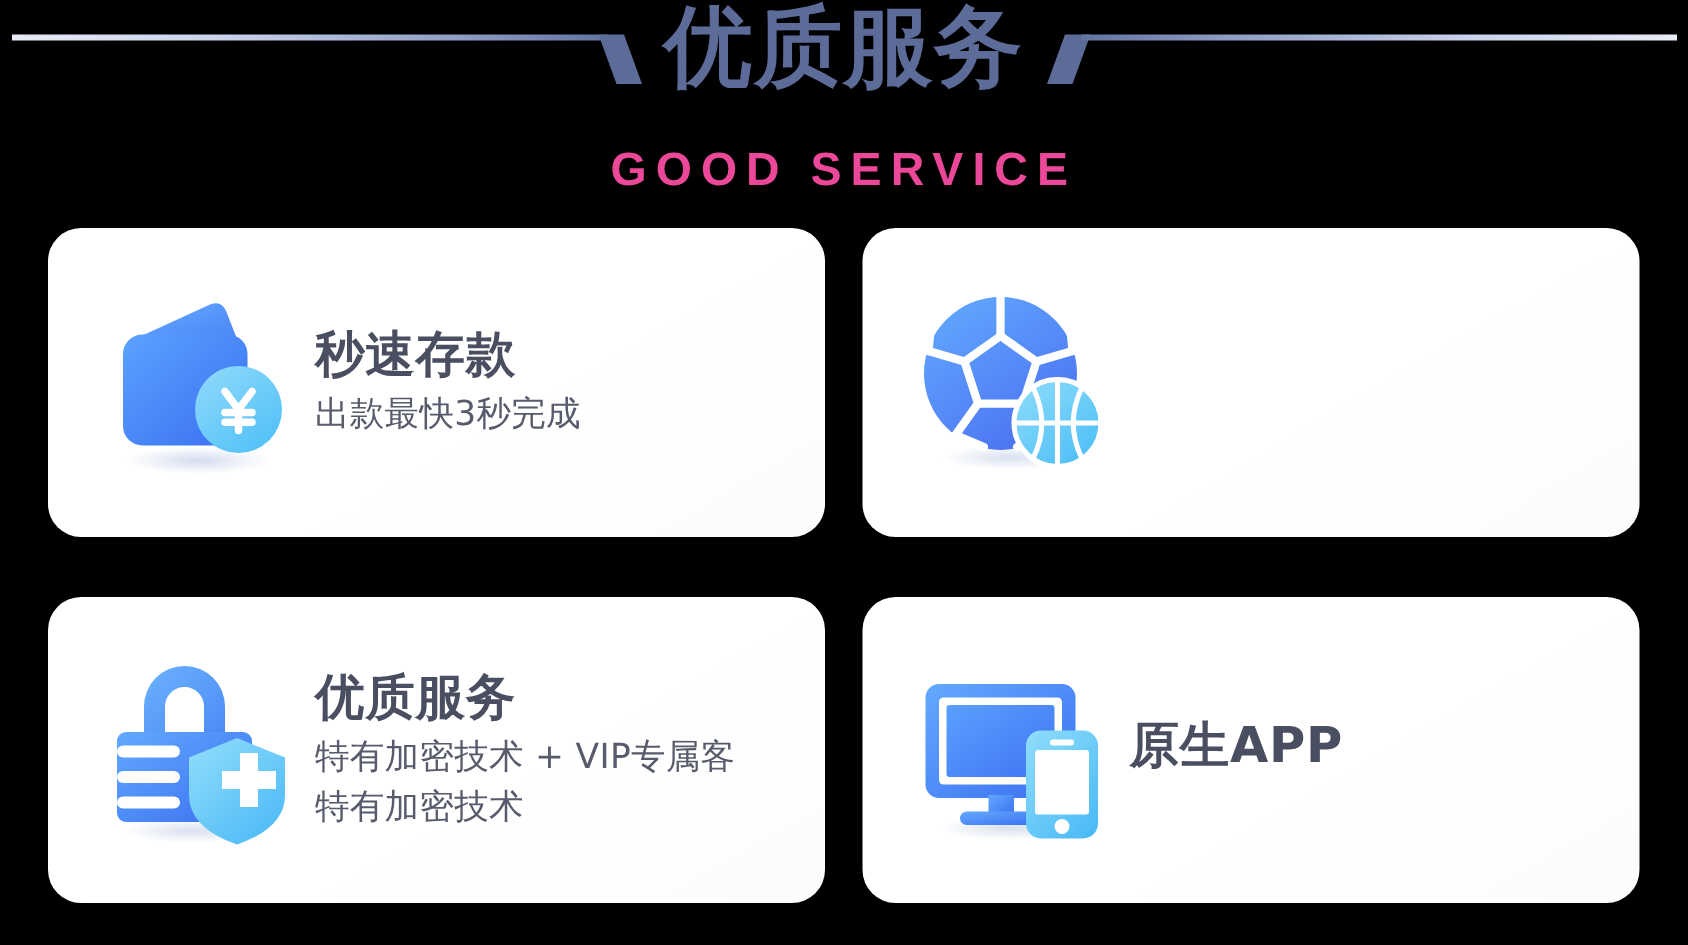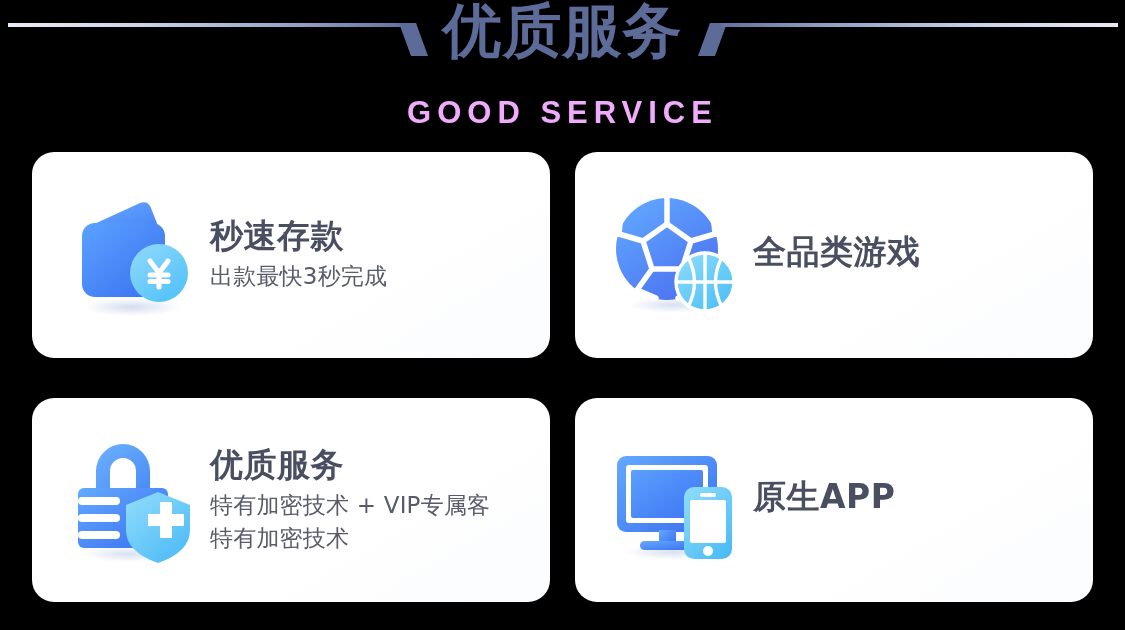--- a/index.html
+++ b/index.html
@@ -50,21 +50,21 @@
     flex:0 0 auto; padding:0 4px; text-align:center;
   }
   .main-title{
     font-size:59px; font-weight:bold; color:#5d6b99;
     letter-spacing:1px; line-height:1.02; white-space:nowrap;
     font-family:"DejaVu Sans","Liberation Sans",sans-serif;
   }
   .sub-title{
     position:absolute; left:0; top:95px; width:1125px;
     text-align:center;
-    font-size:31px; font-weight:bold; color:#f0abfc;
+    font-size:31px; font-weight:bold; color:#ec4899;
     letter-spacing:6px;
     font-family:"Liberation Sans","DejaVu Sans",sans-serif;
   }
 
   
   .grid{
     position:absolute; left:32px; top:152px;
     width:1061px; height:562px;
     display:grid;
     grid-template-columns:518px 518px;
@@ -206,21 +206,20 @@
           <g fill="none" stroke="#ffffff" stroke-width="3.4" stroke-linecap="round">
             <circle cx="100" cy="97" r="29"></circle>
             <path d="M100 68 L100 126"></path>
             <path d="M71.5 97 L128.5 97"></path>
             <path d="M84 74 q11 23 0 46"></path>
             <path d="M116 74 q-11 23 0 46"></path>
           </g>
         </svg>
       </div>
       <div class="card-text">
-        <div class="card-title">全品类游戏</div>
       </div>
     </div>
 
     <div class="card">
       <div class="icon-box">
         <svg viewBox="0 0 140 140" width="140" height="140" aria-hidden="true">
           <defs>
             <linearGradient id="lockg" x1="0" y1="0" x2="1" y2="1">
               <stop offset="0" stop-color="#62a9ff"></stop>
                 <stop offset="1" stop-color="#3a6ff0"></stop>

